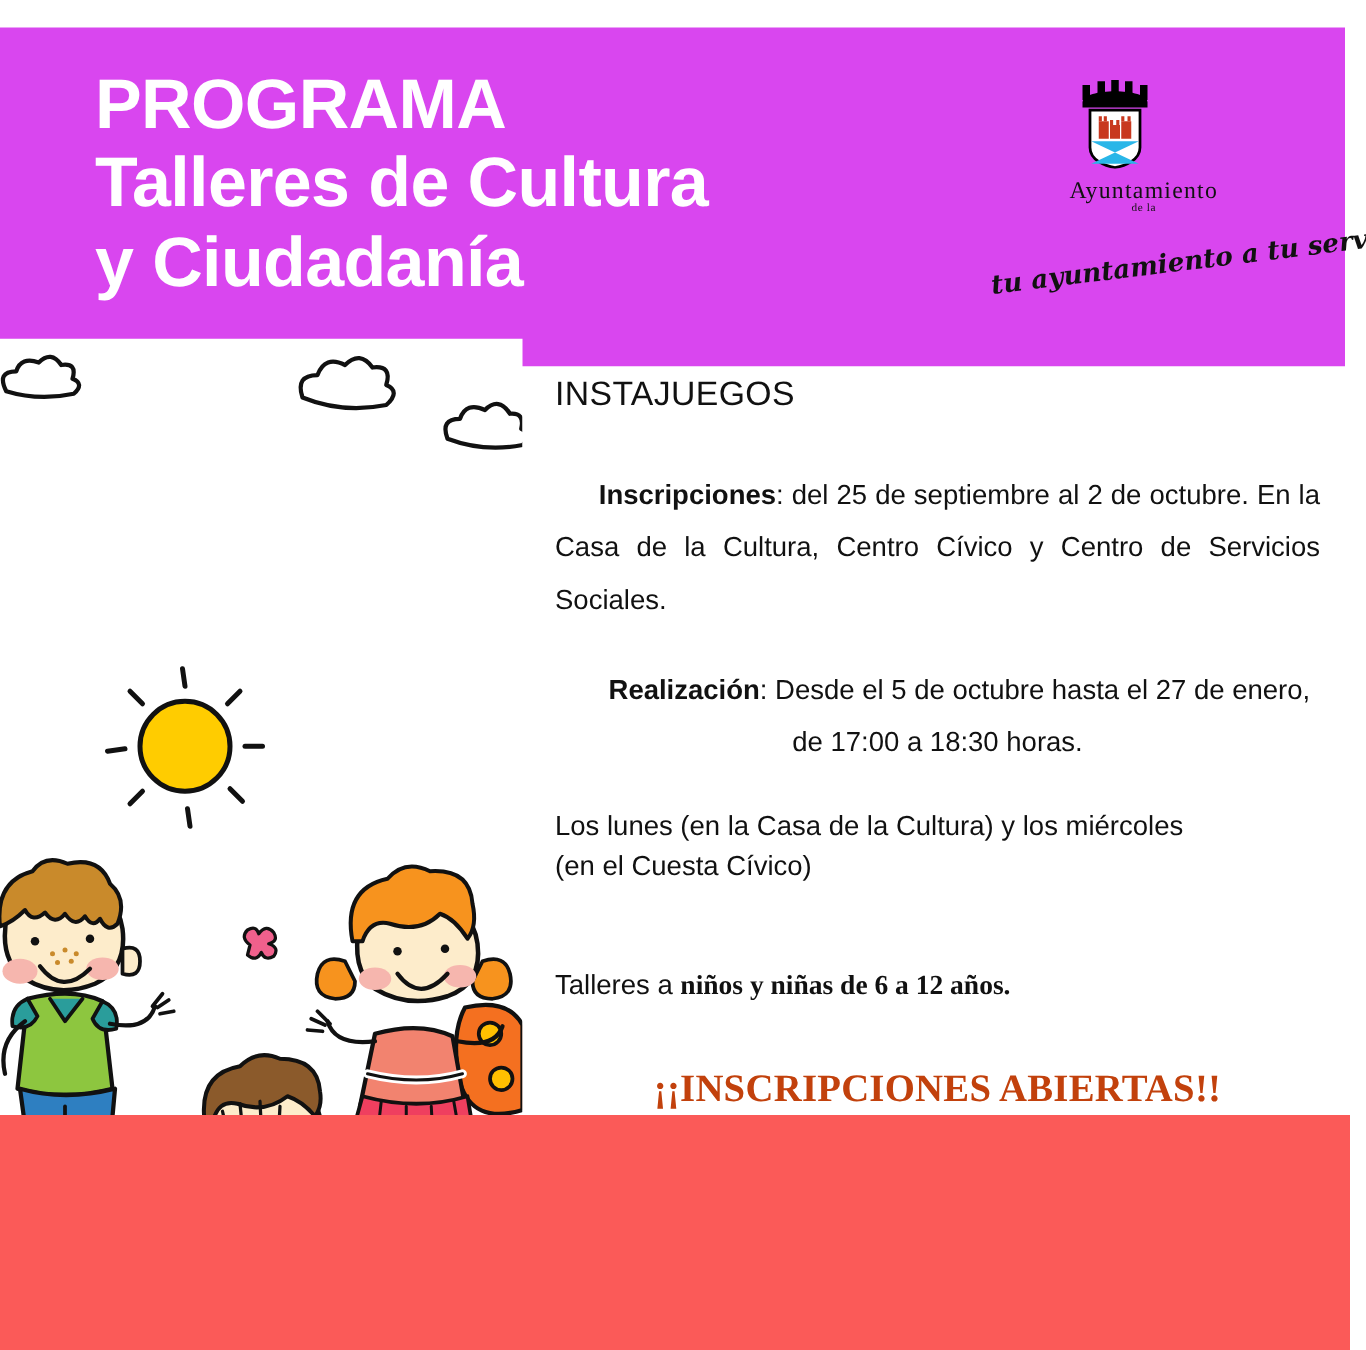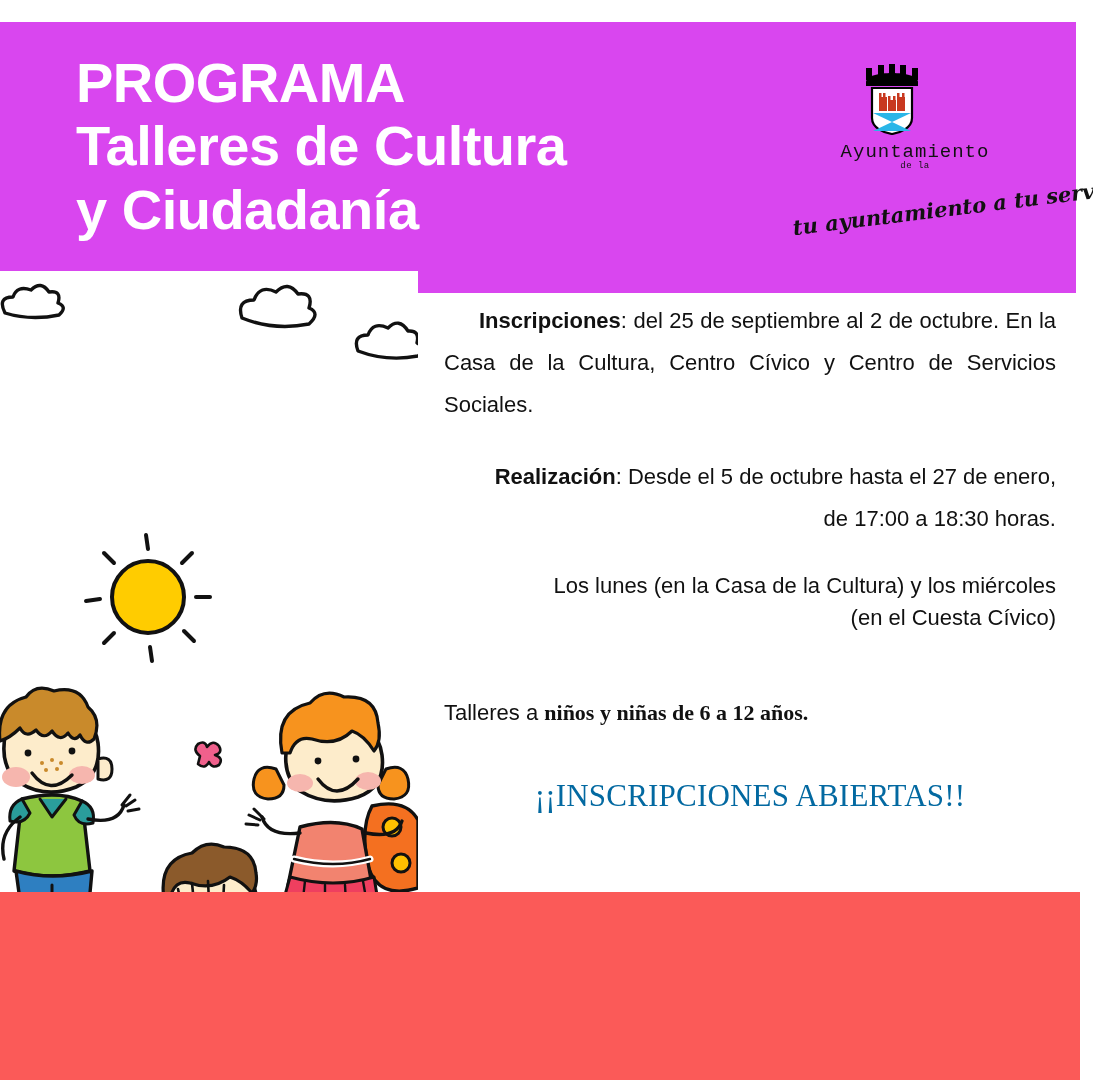--- a/index.html
+++ b/index.html
@@ -27,21 +27,21 @@
   .title-line1 { font-size: 56px; line-height: 62px; }
   .title-line2 { font-size: 56px; line-height: 64px; }
   .title-line3 { font-size: 56px; line-height: 64px; }
 
   
   .muni-logo { position: absolute; left: 790px; top: 38px; width: 250px; height: 200px; }
   .crest { position: absolute; left: 62px; top: 0; width: 80px; height: 75px; }
   .muni-name {
     position: absolute; left: 0; top: 82px; width: 250px;
     text-align: center; color: #111;
-    font-family: Liberation Mono, monospace;
+    font-family: Liberation Serif, serif;
   }
   .muni-name .l1 { font-size: 19px; letter-spacing: 1px; line-height: 21px; }
   .muni-name .l2 { font-size: 25px; letter-spacing: 0.5px; line-height: 27px; }
   .muni-name .tiny { font-size: 9px; display:block; line-height: 6px; margin-bottom:-4px; }
   .slogan {
     position: absolute; left: 2px; top: 140px; width: 250px;
     text-align: center; color: #111;
     font-family: "DejaVu Serif", serif;
     font-style: italic; font-weight: bold;
     font-size: 21px;
@@ -63,27 +63,27 @@
   }
   .instajuegos {
     font-size: 27px; font-weight: normal; letter-spacing: 0.3px;
     margin-bottom: 44px;
   }
   .para {
     font-size: 22px; line-height: 42px; text-align: justify;
     margin-bottom: 30px;
   }
   .para b { font-weight: bold; margin-left: 35px; }
-  .para.nojust { text-align: right; }
-  .para-tight { font-size: 22px; line-height: 32px; text-align: right; margin-bottom: 0; }
+  .para.nojust { text-align: center; }
+  .para-tight { font-size: 22px; line-height: 32px; text-align: left; margin-bottom: 0; }
   .dirigido { font-size: 22px; line-height: 34px; margin-top: 62px; }
   .dirigido b { font-weight: bold; font-family: Liberation Serif, serif; }
   .abiertas {
     font-family: "Liberation Serif", serif;
-    font-weight: normal; font-size: 31px; color: #0369a1;
+    font-weight: bold; font-size: 31px; color: #c2410c;
     text-align: center; margin-top: 48px; letter-spacing: 0.2px;
   }
 
   
   .footer {
     position: absolute; left: 0; top: 892px; width: 1080px; height: 188px;
     background: #fb5a58;
   }
 </style>
 </head>
@@ -354,20 +354,21 @@
           <path d="M326 878 l0 26" stroke-width="3"></path>
 
           <path d="M296 904 l-4 30 M356 904 l4 30" stroke-width="3.4"></path>
         </g>
 
       </g>
     </svg>
   </div>
 
   <div class="content">
+    <div class="instajuegos">INSTAJUEGOS</div>
 
     <p class="para"><b>Inscripciones</b><span>: del 25 de septiembre al 2 de octubre. En la Casa de la Cultura, Centro Cívico y Centro de Servicios Sociales.</span></p>
 
     <p class="para nojust"><b>Realización</b><span>: Desde el 5 de octubre hasta el 27 de enero, de 17:00 a 18:30 horas.</span></p>
 
     <p class="para-tight">Los lunes  (en la Casa de la Cultura) y los miércoles</p>
     <p class="para-tight">(en el Cuesta Cívico)</p>
 
     <p class="dirigido"><span>Talleres a </span><b>niños y niñas de 6 a 12 años.</b></p>
 

